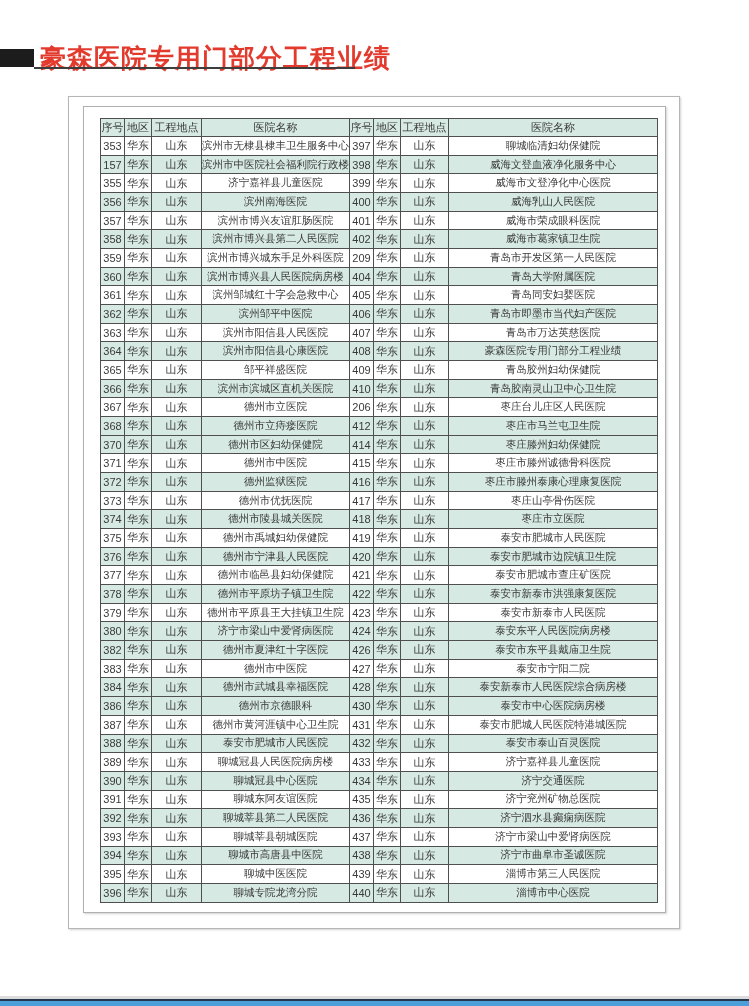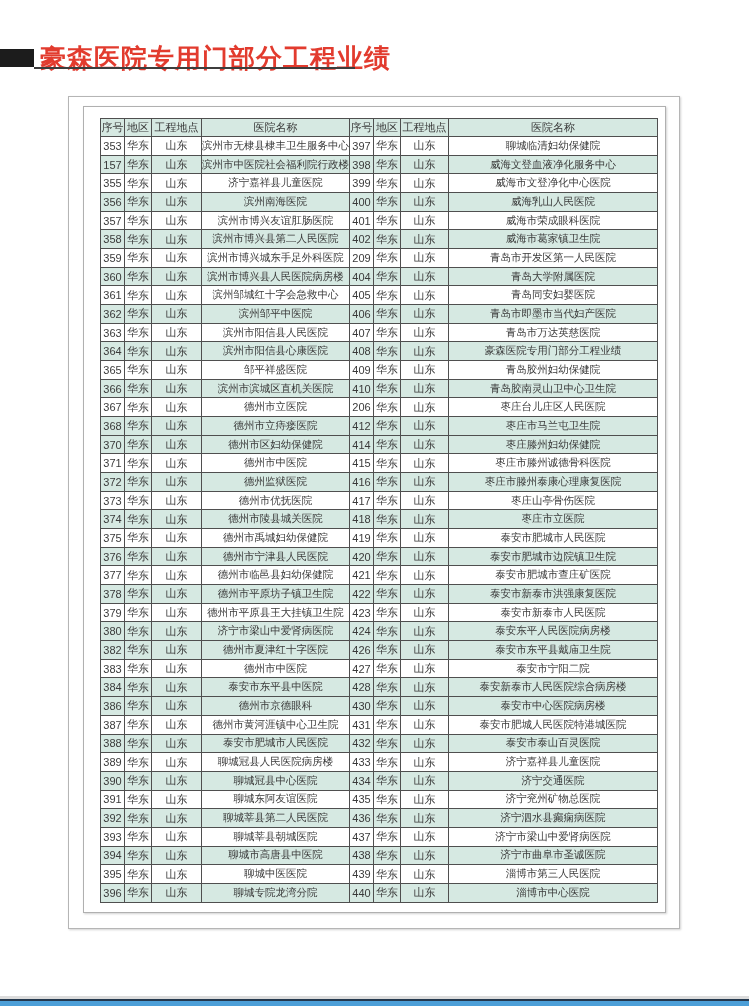--- a/index.html
+++ b/index.html
@@ -356,21 +356,21 @@
           <td class="c3">德州市中医院</td>
           <td class="c4">427</td>
           <td class="c5">华东</td>
           <td class="c6">山东</td>
           <td class="c7">泰安市宁阳二院</td>
         </tr>
         <tr class="row-green">
           <td class="c0">384</td>
           <td class="c1">华东</td>
           <td class="c2">山东</td>
-          <td class="c3">泰安市东平县中医院</td>
+          <td class="c3">德州市武城县幸福医院</td>
           <td class="c4">428</td>
           <td class="c5">华东</td>
           <td class="c6">山东</td>
           <td class="c7">泰安新泰市人民医院综合病房楼</td>
         </tr>
         <tr class="row-green">
           <td class="c0">386</td>
           <td class="c1">华东</td>
           <td class="c2">山东</td>
           <td class="c3">德州市京德眼科</td>

